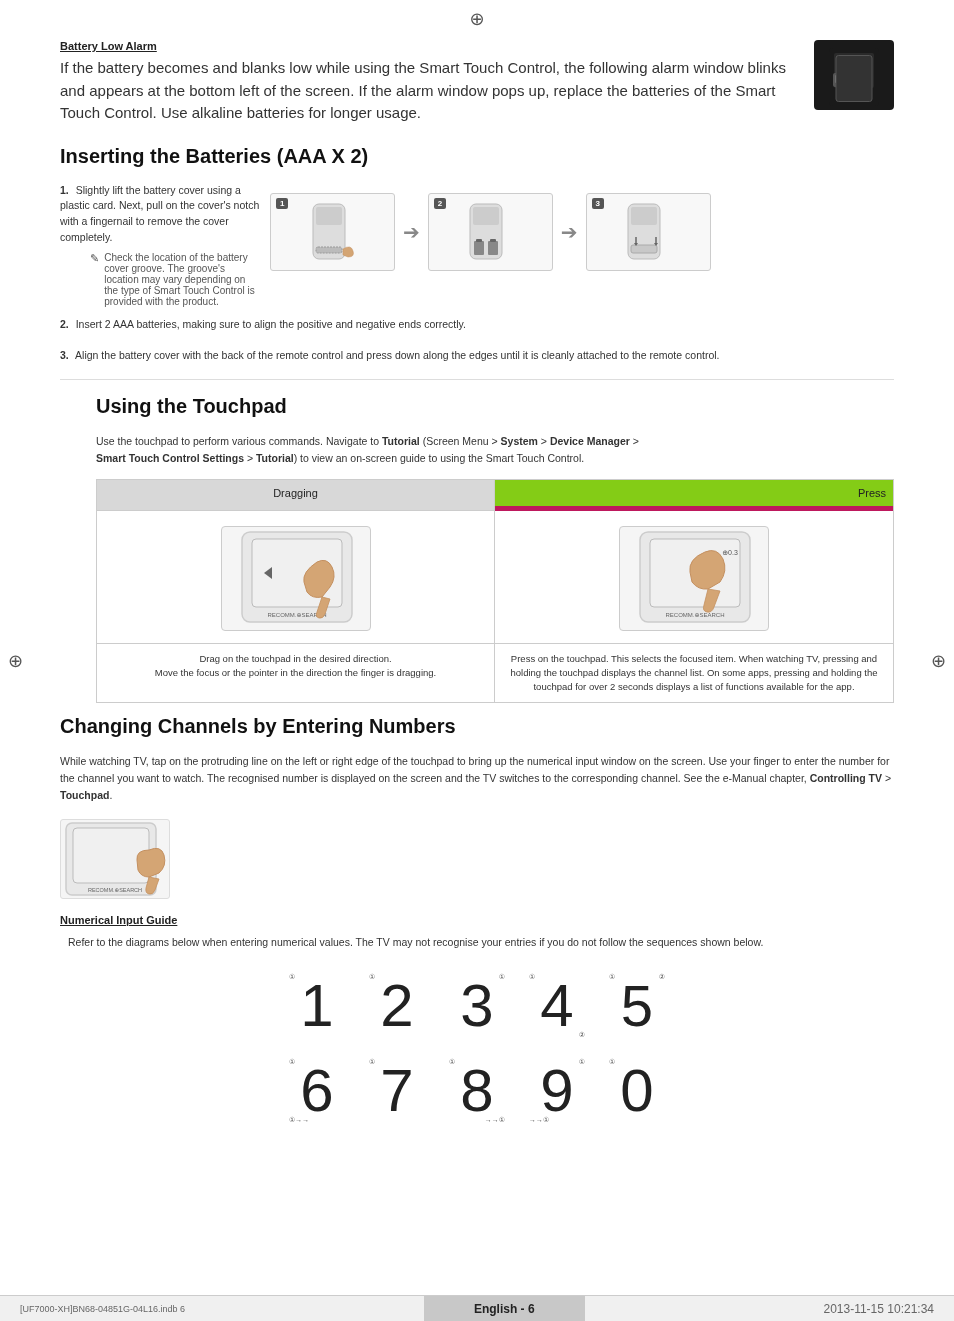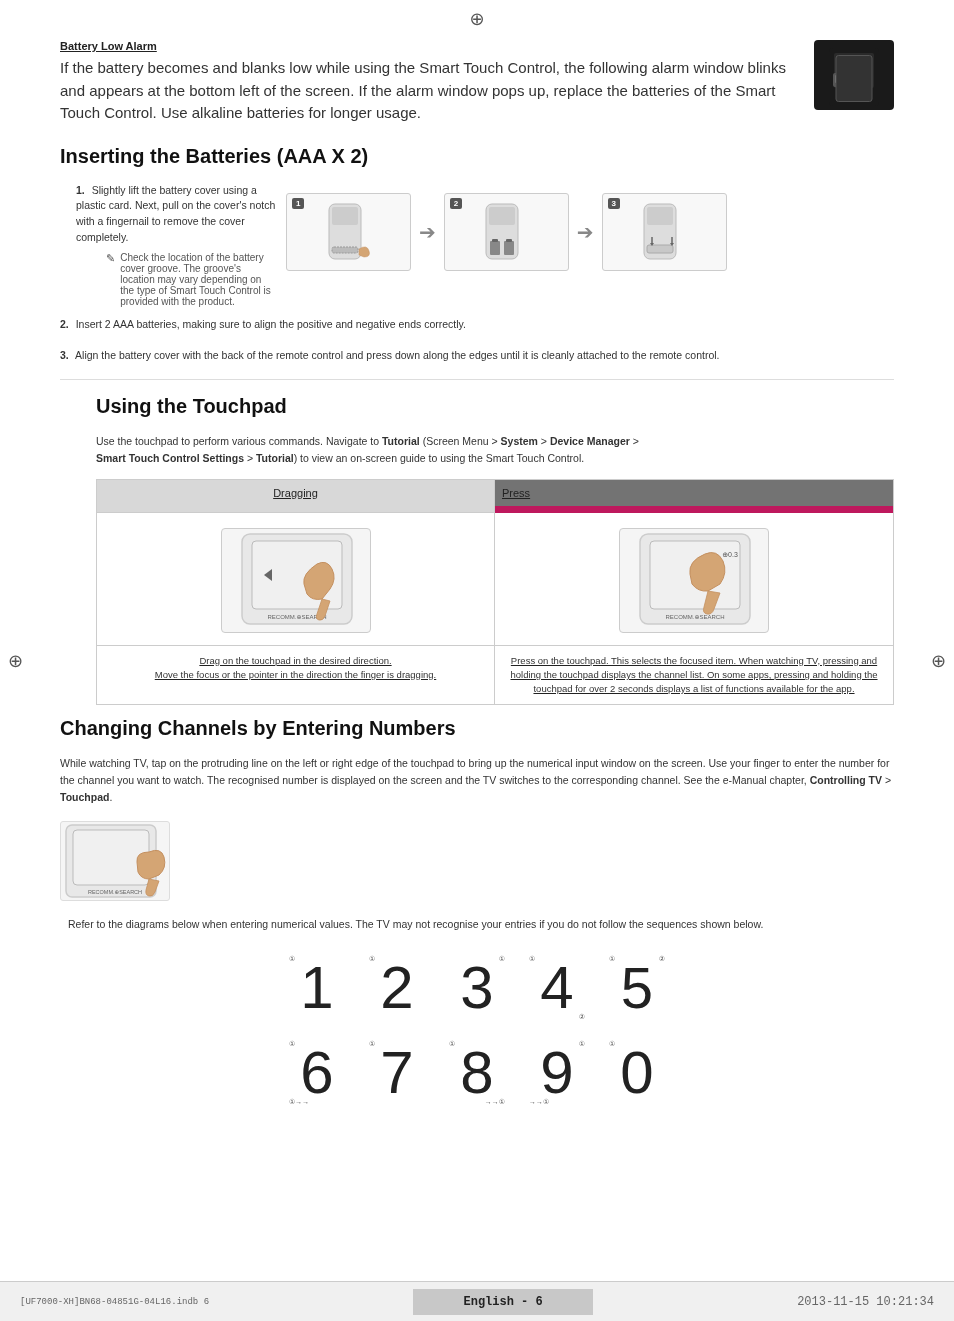--- a/index.html
+++ b/index.html
@@ -124,21 +124,20 @@
       margin-right: 5px;
       font-size: 11px;
     }
 
     
     .battery-steps-row {
       display: flex;
       align-items: flex-start;
       gap: 10px;
       margin-bottom: 10px;
-      margin-left: 16px;
     }
     .battery-step-text {
       flex: 0 0 200px;
     }
     .arrow-symbol {
       font-size: 20px;
       color: #888;
       flex-shrink: 0;
     }
 
@@ -382,25 +381,25 @@
 
   <hr class="divider">
 
   <div class="touchpad-section">
     <div class="section-heading">Using the Touchpad</div>
     <div class="section-desc">
       Use the touchpad to perform various commands. Navigate to <strong>Tutorial</strong> (Screen Menu &gt; <strong>System</strong> &gt; <strong>Device Manager</strong> &gt;<br>
       <strong>Smart Touch Control Settings</strong> &gt; <strong>Tutorial</strong>) to view an on-screen guide to using the Smart Touch Control.
     </div>
 
-    <div style="border:1px solid #ccc; width:100%; margin-bottom:12px;text-decoration:underline;">
+    <div style="border:1px solid #ccc; width:100%; margin-bottom:12px;">
 
       <div class="touchpad-row">
         <div style="width:50%; background:#d8d8d8; text-align:center; padding:7px; font-size:11px; border-right:1px solid #ccc; border-bottom:1px solid #ccc;">Dragging</div>
-        <div style="width:50%; background:#737373; text-align:left; padding:7px; font-size:11px; border-bottom:7px solid #be185d;">Press</div>
+        <div style="width:50%; background:#84cc16; text-align:right; padding:7px; font-size:11px; border-bottom:5px solid #be185d;">Press</div>
       </div>
 
       <div class="touchpad-row">
 
         <div style="width:50%; border-right:1px solid #ccc; text-align:center; padding:15px 10px 10px; border-bottom:1px solid #ccc;">
           <div style="display:inline-block; width:150px; height:105px; background:#f5f5f5; border:1px solid #ccc; border-radius:4px; position:relative; overflow:hidden;">
             
             <svg width="150" height="105" viewBox="0 0 150 105">
 
               <rect x="20" y="5" width="110" height="90" rx="8" fill="#e8e8e8" stroke="#ccc" stroke-width="1.5"></rect>
@@ -456,20 +455,21 @@
           <rect x="5" y="3" width="90" height="72" rx="6" fill="#e8e8e8" stroke="#ccc" stroke-width="1.5"></rect>
           <rect x="12" y="8" width="76" height="55" rx="4" fill="#f0f0f0" stroke="#bbb" stroke-width="1"></rect>
           <text x="54" y="72" font-size="5.5" fill="#666" text-anchor="middle" font-family="Arial">RECOMM.⊕SEARCH</text>
 
           <path d="M88,30 Q100,25 103,35 Q106,46 98,53 L88,57 Q80,57 77,50 L76,40 Q75,30 88,30 Z" fill="#d4a574" stroke="#c49060" stroke-width="1"></path>
           <path d="M88,57 L85,68 Q84,73 88,74 Q92,75 94,70 L98,59 Z" fill="#d4a574" stroke="#c49060" stroke-width="0.8"></path>
         </svg>
       </div>
     </div>
 
+    <div class="num-guide-title">Numerical Input Guide</div>
     <div class="num-guide-desc">Refer to the diagrams below when entering numerical values. The TV may not recognise your entries if you do not follow the sequences shown below.</div>
 
     <div class="digits-section">
 
       <div class="digits-row">
 
         <div class="digit-container">
           <span class="digit-annotation annotation-top-left">①</span>
           <span class="digit-num">1</span>
         </div>
@@ -526,17 +526,17 @@
           <span class="digit-annotation annotation-top-left">①</span>
           <span class="digit-num">0</span>
         </div>
       </div>
     </div>
   </div>
 
   <div style="height:60px;"></div>
 </div>
 
-<div style="position:fixed; bottom:0; left:0; width:954px; background:#f0f0f0; border-top:1px solid #ccc; display:flex; justify-content:space-between; align-items:center; padding:0 20px; height:40px;font-family:Liberation Mono, monospace;">
+<div style="position:fixed; bottom:0; left:0; width:954px; background:#f0f0f0; border-top:1px solid #ccc; display:flex; justify-content:space-between; align-items:center; padding:0 20px; height:26px;">
   <span style="font-size:9px; color:#666;">[UF7000-XH]BN68-04851G-04L16.indb   6</span>
   <div style="background:#c8c8c8; padding:6px 50px; font-size:12px; font-weight:bold; color:#222;">English - 6</div>
   <span style="font-size:12px; color:#666;">2013-11-15   10:21:34</span>
 </div>
 
 </body></html>

